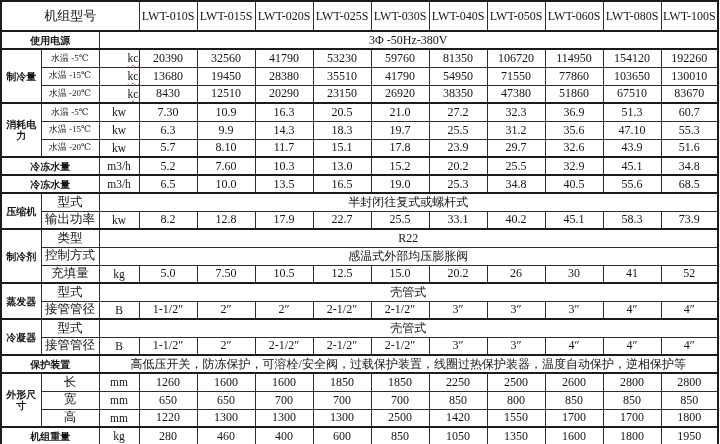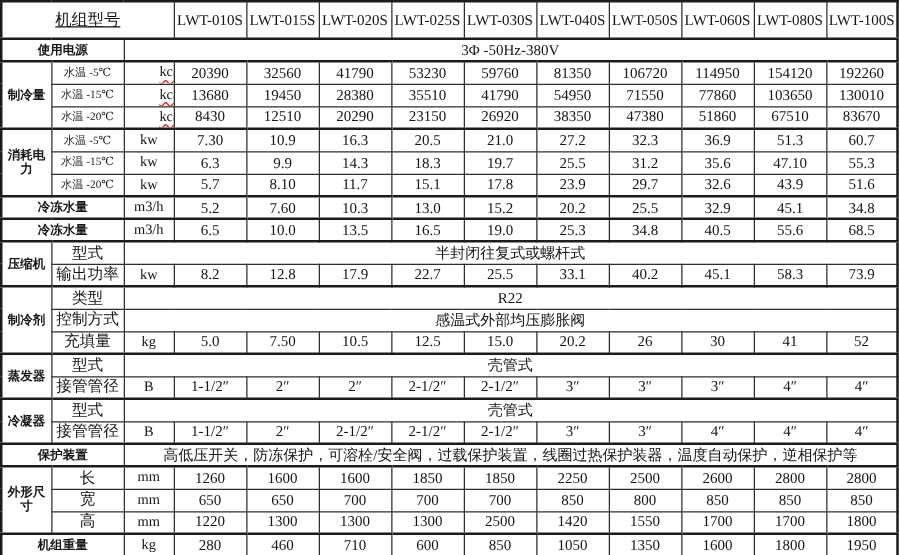--- a/index.html
+++ b/index.html
@@ -12,21 +12,21 @@
   tr{height:18px;}
   tr.r-header{height:30px;}
   tr.sec td{border-top:2px solid #1c1c1c;}
   .group{font-size:10px;white-space:normal;line-height:1.1;font-weight:bold;}
   .sub{font-size:12.5px;text-align:center;}
   .cond{font-size:9px;color:#1b1b1b;margin-left:36px;}
   .unit{font-size:11.5px;}
   .num{font-size:12px;}
   .model{font-size:12px;}
   .wide{font-size:12px;font-family:Liberation Serif, serif;}
-  .hlabel{font-size:13px;white-space:normal;text-decoration:underline;}
+  .hlabel{font-size:13px;white-space:normal;}
   .squiggle{text-decoration:underline;text-decoration-style:wavy;
             text-decoration-color:#d93025;text-decoration-thickness:1px;
             text-underline-offset:2px;padding-left:28px;}
 </style>
 </head>
 <body>
 
 <table>
   <colgroup>
     <col style="width:40px">
@@ -312,21 +312,21 @@
         <td class="num">1700</td>
         <td class="num">1700</td>
         <td class="num">1800</td>
       </tr>
 
   <tr class="sec">
     <td colspan="2" class="group">机组重量</td>
     <td class="unit">kg</td>
   <td class="num">280</td>
         <td class="num">460</td>
-        <td class="num">710</td>
+        <td class="num">400</td>
         <td class="num">600</td>
         <td class="num">850</td>
         <td class="num">1050</td>
         <td class="num">1350</td>
         <td class="num">1600</td>
         <td class="num">1800</td>
         <td class="num">1950</td>
       </tr>
 </tbody>
   </table>

